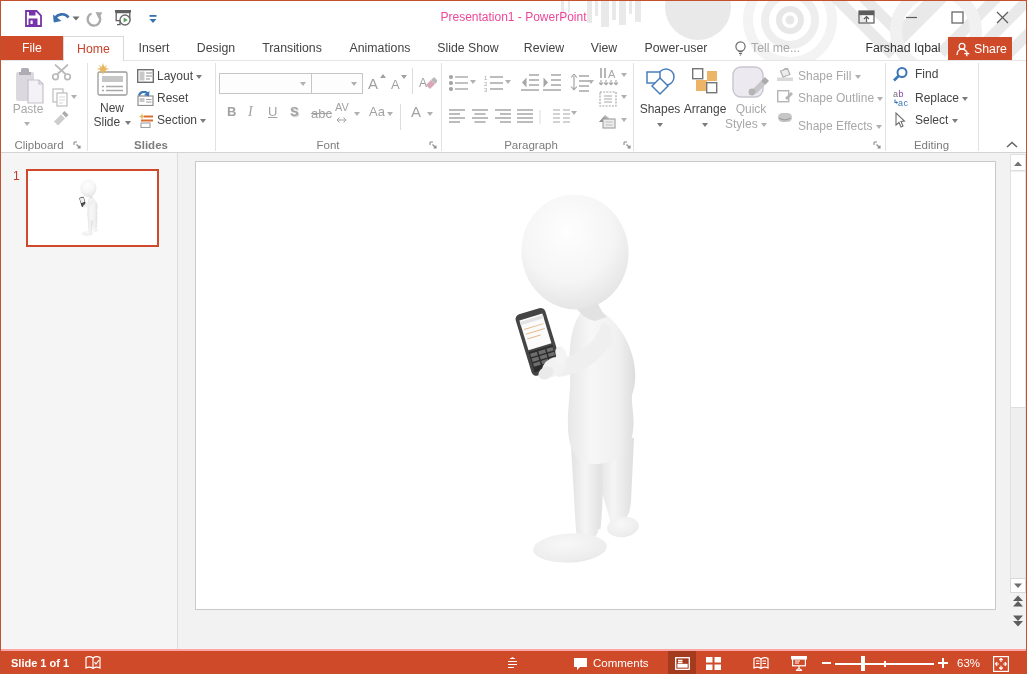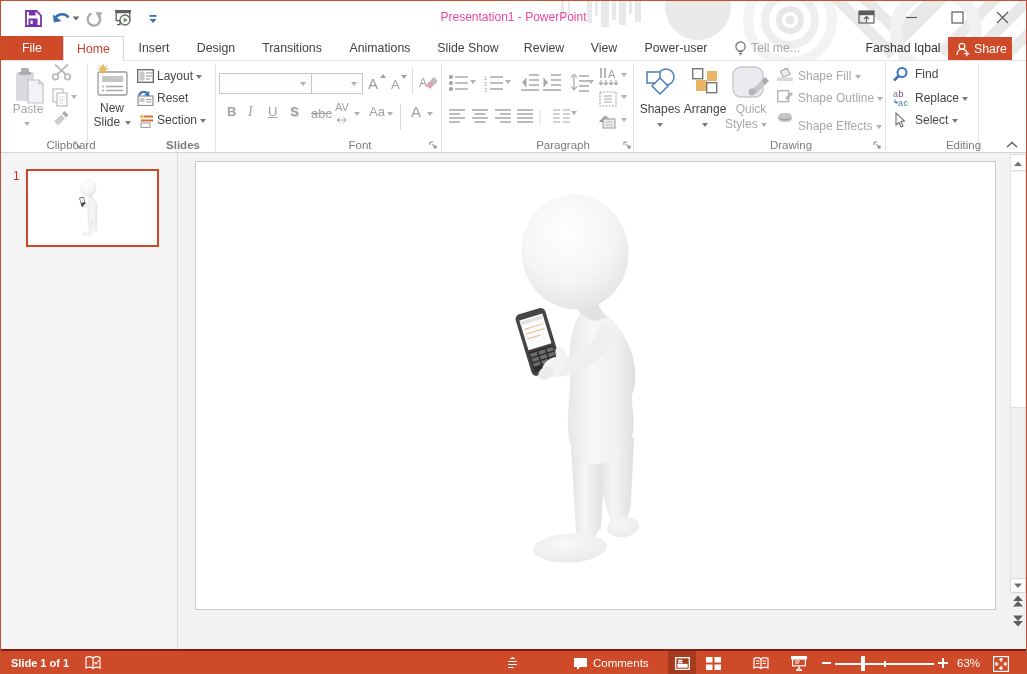--- a/index.html
+++ b/index.html
@@ -16,39 +16,39 @@
   
   #tabrow { position:absolute; left:0; top:35px; width:1025px; height:24px; }
   .tab { position:absolute; top:0; height:24px; line-height:24px; font-size:12.3px; color:#444; text-align:center; }
   #filetab { left:0; width:62px; background:#ce4a28; color:#fff; }
   #hometab { left:62px; width:61px; background:#fff; color:#c8432c;
              border:1px solid #d8d8d8; border-bottom:none; height:25px; z-index:3;}
   
   #ribbon { position:absolute; left:0; top:59px; width:1025px; height:93px; background:#fff;
             border-bottom:1px solid #d4d4d4; }
   .gsep { position:absolute; top:3px; height:88px; width:1px; background:#e2e2e2; }
-  .gname { position:absolute; top:78px; height:14px; line-height:14px; font-size:11.5px; color:#7c7c7c; text-align:center;margin-left:32px; }
+  .gname { position:absolute; top:78px; height:14px; line-height:14px; font-size:11.5px; color:#7c7c7c; text-align:center; }
   .biglabel { position:absolute; font-size:12px; color:#454545; text-align:center; }
   .gray { color:#a8a8a8; }
   .dd { display:inline-block; width:0; height:0; border-left:3.5px solid transparent; border-right:3.5px solid transparent; border-top:4px solid #7b7b7b; vertical-align:middle; }
   .dd.g { border-top-color:#b0b0b0; }
   .launch { position:absolute; width:10px; height:10px; }
 
   
   #mainarea { position:absolute; left:0; top:152px; width:1025px; height:496px; background:#f2f2f2; }
   #panel { position:absolute; left:0; top:0; width:177px; height:496px; background:#f5f5f5; border-right:1px solid #dcdcdc; }
   #thumbbox { position:absolute; left:25px; top:16px; width:133px; height:78px; background:#fff; border:2px solid #d0492b; }
   #thumbnum { position:absolute; left:12px; top:16px; font-size:12px; color:#c0392b; }
   #slide { position:absolute; left:194px; top:8px; width:801px; height:449px; background:#fff; border:1px solid #c9c9c9; }
 
   
   #sbar { position:absolute; left:1009px; top:1px; width:16px; height:439px; background:#efefef; border:1px solid #e1e1e1; }
 
   
-  #statusbar { position:absolute; left:0; top:648px; width:1025px; height:24px; background:#ce4a28; border-top:2px solid #7f1d1d; }
+  #statusbar { position:absolute; left:0; top:648px; width:1025px; height:24px; background:#ce4a28; border-top:2px solid #fca5a5; }
   .st { position:absolute; color:#fff; font-size:11.5px; height:24px; line-height:24px; }
 </style>
 </head>
 <body>
 <div id="win">
   <div id="titleband">
     <svg width="1025" height="59" viewBox="0 0 1025 59">
 
       <g fill="#e9e9e9">
         <rect x="560" y="0" width="3" height="18"></rect>
@@ -395,21 +395,20 @@
         <path d="M8 8 L14 2 L16 4 L10 10 Z" fill="#b5b5b5"></path>
       </g>
       <g transform="translate(0,44)">
         <rect x="1" y="1" width="14" height="9" rx="4.5" fill="#c6c6c6"></rect>
         <path d="M2 6.5 q5 4 12 0 l0 -1 q-6 3.5 -12 0 z" fill="#9e9e9e"></path>
       </g>
     </svg>
     <div class="biglabel gray" style="left:797px;top:9px;width:80px;text-align:left;">Shape Fill <span class="dd g"></span></div>
     <div class="biglabel gray" style="left:797px;top:31px;width:90px;text-align:left;">Shape Outline <span class="dd g"></span></div>
     <div class="biglabel gray" style="left:797px;top:53px;width:90px;text-align:left;margin-top:6px;">Shape Effects <span class="dd g"></span></div>
-    <div class="gname" style="left:632px;width:252px;">Drawing</div>
     <svg class="abs launch" style="left:872px;top:81px;" viewBox="0 0 10 10">
       <path d="M1 1 v3 M1 1 h3 M3.5 3.5 l3.5 3.5 M7 4.5 v2.5 h-2.5" stroke="#8a8a8a" stroke-width="1.1" fill="none"></path>
     </svg>
 
     <svg class="abs" style="left:892px;top:7px;" width="17" height="62" viewBox="0 0 17 62">
       <g fill="none" stroke="#3c78b5" stroke-width="2">
         <circle cx="9" cy="5.5" r="4.5"></circle>
         <path d="M5.5 9 L1 13.5" stroke-width="2.6"></path>
       </g>
       <g transform="translate(0,22)" font-family="Liberation Sans">

